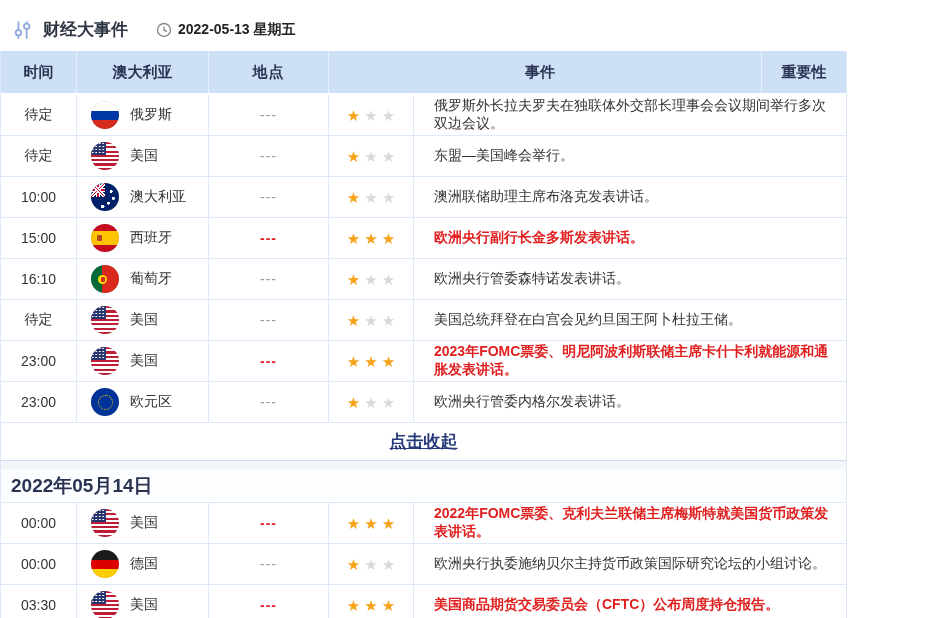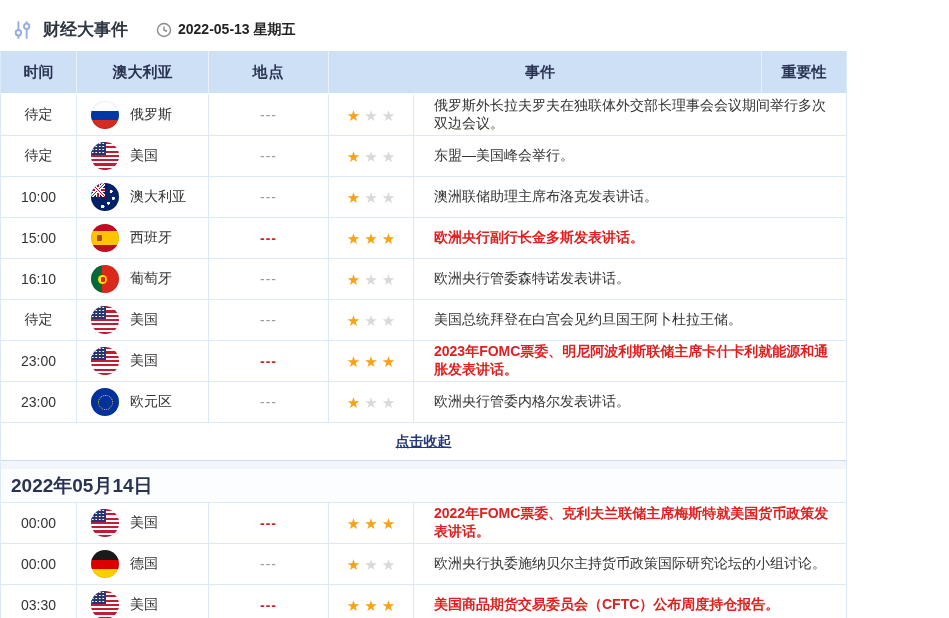--- a/index.html
+++ b/index.html
@@ -53,21 +53,21 @@
   .flag--portugal{background:linear-gradient(to right,#046a38 0 38%,#da291c 38%);}
   .flag--portugal::before{content:"";position:absolute;left:7px;top:10px;width:9px;height:9px;
         background:#ffe000;border-radius:50%;}
   .flag--portugal::after{content:"";position:absolute;left:9.5px;top:12px;width:4px;height:5px;
         background:#da291c;border-radius:1px;}
   .flag--eu{background:#039;display:flex;align-items:center;justify-content:center;}
   .flag--eu::before{content:"";width:13px;height:13px;border:1.6px dotted #fc0;border-radius:50%;}
   .flag--germany{background:linear-gradient(to bottom,#1a1a1a 0 34%,#d00 34% 67%,#ffce00 67%);}
   .collapse-row{height:38px;display:flex;align-items:center;justify-content:center;
         border-bottom:1px solid #c9dcf2;background:#fff;}
-  .collapse-link{font-size:14px;font-weight:700;color:var(--link);text-decoration:underline;cursor:pointer;}
+  .collapse-link{font-size:17px;font-weight:700;color:var(--link);text-decoration:underline;cursor:pointer;}
   .section-divider{height:8px;background:#f2f6fb;}
   .date-band{height:34px;display:flex;align-items:center;padding-left:10px;background:#fbfdff;
         border-bottom:1px solid var(--border);font-size:19px;font-weight:700;color:#2b3353;}
 </style>
 </head>
 <body>
 
 <div class="topbar">
   <span class="app-icon">
     <svg width="22" height="22" viewBox="0 0 24 24" fill="none" stroke="#93acdf" stroke-width="2">

